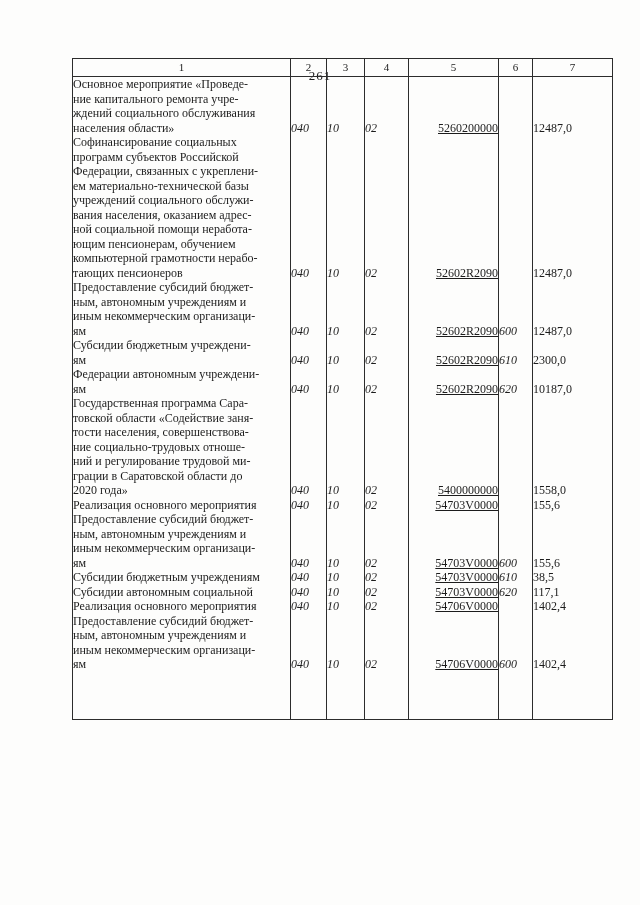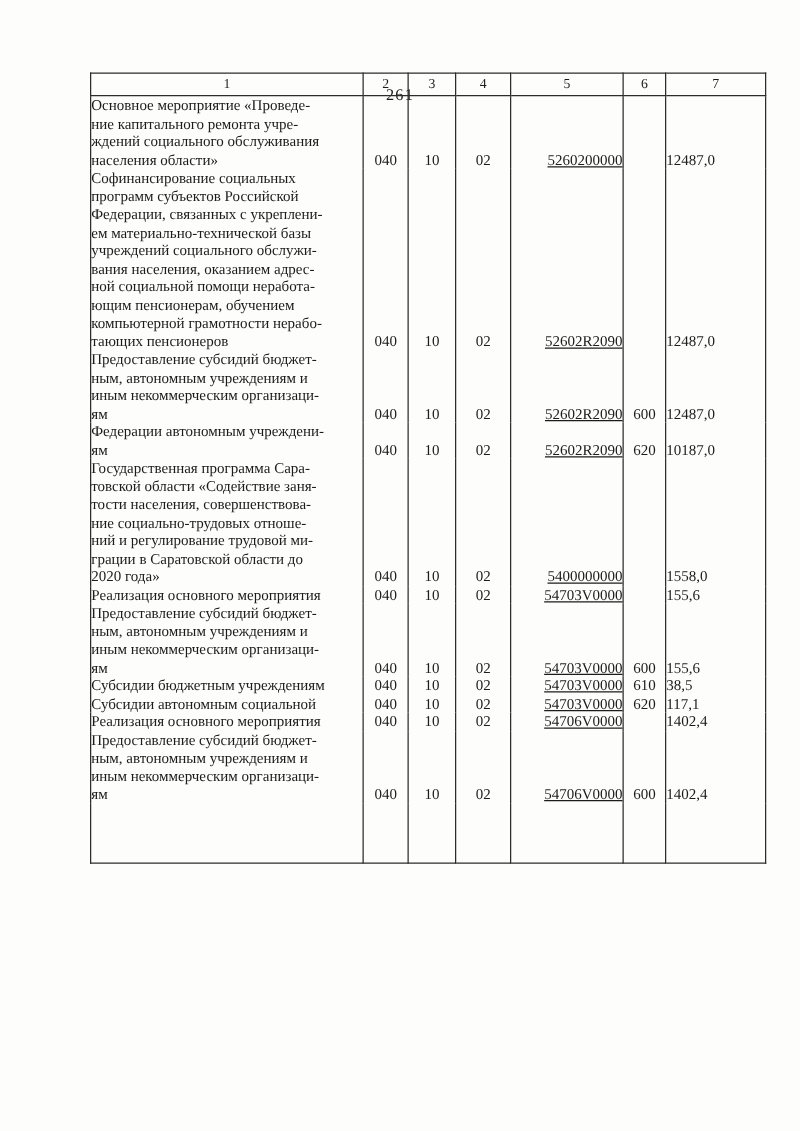--- a/index.html
+++ b/index.html
@@ -46,21 +46,21 @@
     border-left: 1px solid #2c2c2c;
     border-right: 1px solid #2c2c2c;
     vertical-align: bottom;
     padding: 0;
   }
   td.c-name {
     text-align: left;
     white-space: pre-line;
     padding: 0 3px 0 2px;
   }
-  td.c-num  { text-align: center; }
+  td.c-num  { text-align: left; font-style: italic; }
   td.c-code { text-align: right; text-decoration: underline; }
   td.c-sum  { padding-right: 6px; }
   tr.spacer td {
     height: 48px;
     border-bottom: 1px solid #2c2c2c;
   }
 </style>
 </head>
 <body>
 
@@ -127,20 +127,30 @@
 иным некоммерческим организаци-
 ям</td>
     <td class="c-num">040</td>
     <td class="c-num">10</td>
     <td class="c-num">02</td>
     <td class="c-code">52602R2090</td>
     <td class="c-num">600</td>
     <td class="c-sum">12487,0</td>
   </tr>
 
+  <tr>
+    <td class="c-name">Субсидии бюджетным учреждени-
+ям</td>
+    <td class="c-num">040</td>
+    <td class="c-num">10</td>
+    <td class="c-num">02</td>
+    <td class="c-code">52602R2090</td>
+    <td class="c-num">610</td>
+    <td class="c-sum">2300,0</td>
+  </tr>
 
   <tr>
     <td class="c-name">Федерации автономным учреждени-
 ям</td>
     <td class="c-num">040</td>
     <td class="c-num">10</td>
     <td class="c-num">02</td>
     <td class="c-code">52602R2090</td>
     <td class="c-num">620</td>
     <td class="c-sum">10187,0</td>

